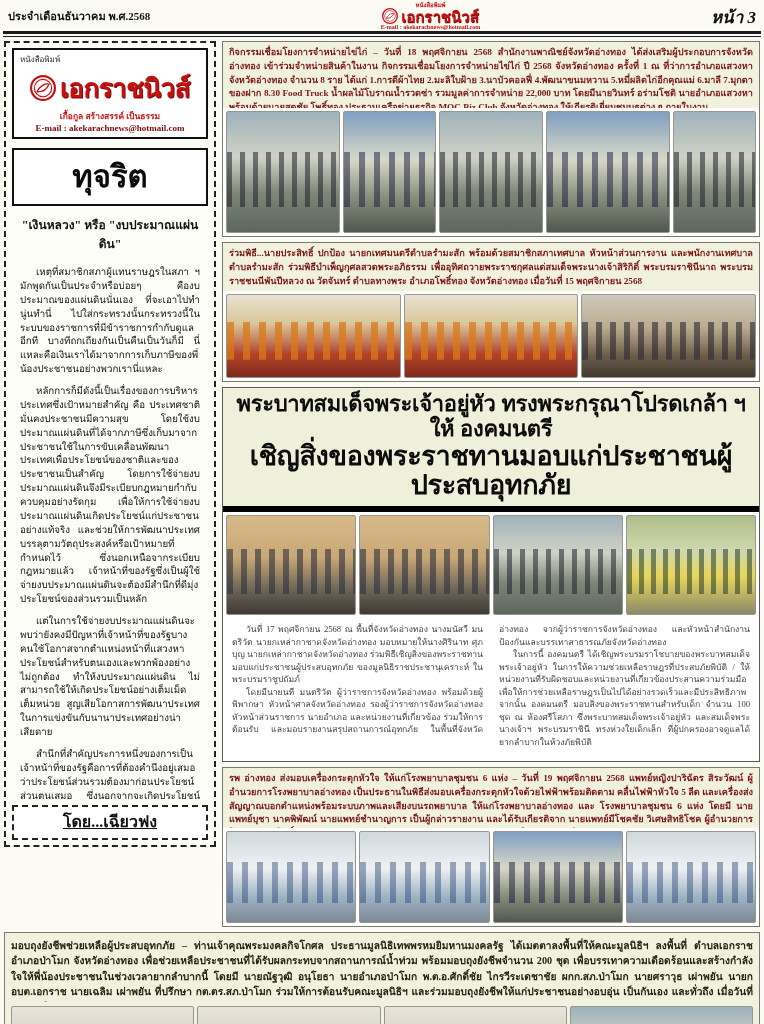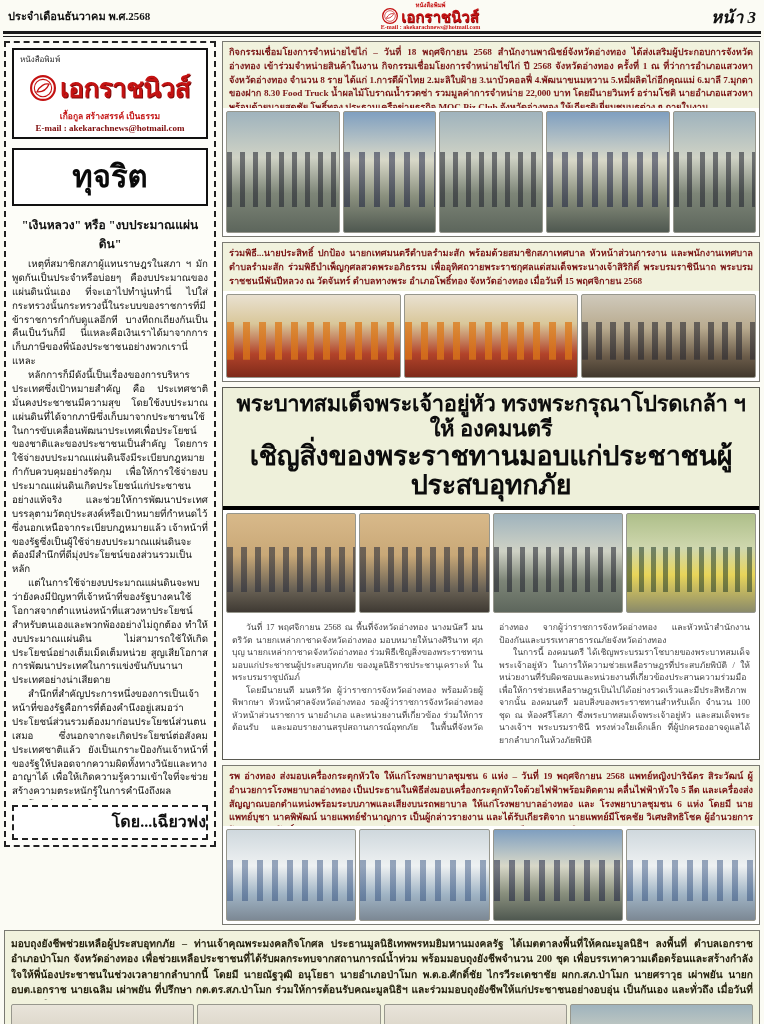--- a/index.html
+++ b/index.html
@@ -23,22 +23,22 @@
   .logo-box{border:2px solid #111;padding:3px 4px 4px;text-align:center;background:#fff;}
   .logo-pub{font-size:8px;text-align:left;margin:0 0 1px 2px;color:#222;}
   .logo-row{display:flex;align-items:center;justify-content:center;gap:4px;}
   .logo-name{font-size:26px;font-weight:900;color:#c41212;text-shadow:1px 1px 0 #7d0a0a;font-family:"Liberation Sans",sans-serif;letter-spacing:-0.5px;}
   .logo-tag{font-size:8.5px;color:#c41212;font-weight:bold;margin-top:1px;font-family:Liberation Serif, serif;}
   .logo-email{font-size:9px;color:#7d0a0a;font-weight:bold;}
   .col-title-box{border:2px solid #111;margin-top:9px;text-align:center;padding:1px 0 3px;background:#fff;}
   .col-title{font-size:31px;font-weight:900;color:#0a0a0a;font-family:"Liberation Sans",sans-serif;}
   .subhead{font-size:12px;font-weight:bold;text-align:center;margin:9px 0 4px;}
   .sidebar-body{font-size:9.7px;line-height:1.43;text-align:justify;color:#101010;flex:1;overflow:hidden;}
-  .sidebar-body p{margin:0;text-indent:16px;}
-  .byline-box{border:2px dashed #222;text-align:right;font-size:16px;font-weight:bold;padding:2px 0 4px;margin-top:5px;background:#fff;}
+  .sidebar-body p{margin:8px;text-indent:16px;}
+  .byline-box{border:2px dashed #222;text-align:center;font-size:16px;font-weight:bold;padding:2px 0 4px;margin-top:5px;background:#fff;text-decoration:underline;}
   
   .rightcol{flex:1;display:flex;flex-direction:column;gap:5px;min-width:0;}
   .framed{border:1px solid #7a7a72;background:#a21caf;}
   .caption{background:#f1f2dd;color:#7a1616;font-weight:bold;font-size:9.2px;line-height:1.5;text-align:justify;padding:4px 6px;overflow:hidden;}
   .cap-egg{height:58px;}
   .cap-merit{height:40px;}
   .cap-hospital{height:52px;}
   .photo-row{display:flex;gap:3px;padding:3px;background:#fff;}
   .photo{border:1px solid #97978d;border-radius:2px;flex:1;background-repeat:no-repeat;background-size:100% 46%,100% 100%;background-position:0 62%,0 0;}
   
@@ -50,21 +50,21 @@
   .p-hall2{background-image:repeating-linear-gradient(90deg,rgba(35,60,40,.55) 0 5px,rgba(0,0,0,0) 5px 12px),linear-gradient(180deg,#aebf8a 0%,#cfd7ae 35%,#e8d55a 62%,#8a8a6a 100%);}
   .p-amb{background-image:repeating-linear-gradient(90deg,rgba(40,70,120,.45) 0 6px,rgba(0,0,0,0) 6px 15px),linear-gradient(180deg,#cfd8dd 0%,#eef1f2 40%,#9fb3c4 72%,#7c8894 100%);}
   .p-tent{background-image:repeating-linear-gradient(90deg,rgba(110,30,40,.6) 0 6px,rgba(0,0,0,0) 6px 14px),linear-gradient(180deg,#e8e4da 0%,#d9d2c4 36%,#8a5a52 74%,#54423c 100%);}
   .row-collage{height:122px;}
   .row-monks{height:84px;}
   .row-royal{height:100px;}
   .row-hospital{height:92px;}
   .row-relief{height:90px;}
   
   .royal-box{border:1px solid #5a5a52;background:#fff;}
-  .royal-headline{background:#eef0da;text-align:center;padding:3px 2px 5px;border-bottom:4px solid #000000;}
+  .royal-headline{background:#eef0da;text-align:center;padding:3px 2px 5px;border-bottom:6px solid #000000;}
   .rh1{font-size:22px;font-weight:900;line-height:1.15;color:#0c0c0c;font-family:"Liberation Sans",sans-serif;letter-spacing:-0.3px;}
   .rh2{font-size:27px;font-weight:900;line-height:1.1;color:#0c0c0c;font-family:"Liberation Sans",sans-serif;letter-spacing:-0.3px;}
   .royal-text{column-count:2;column-gap:16px;padding:5px 9px 6px;font-size:8.6px;line-height:1.46;text-align:justify;color:#3d3d3d;height:132px;overflow:hidden;}
   .royal-text p{margin:0;text-indent:14px;}
   
   .bottom-box{margin:5px 4px 4px;border:1px solid #7a7a72;background:#f1f2dd;padding:5px 6px 6px;}
   .bottom-text{font-weight:bold;color:#26220f;font-size:10.2px;line-height:1.5;text-align:justify;height:64px;overflow:hidden;}
   .bottom-box .photo-row{background:transparent;padding:4px 0 0;}
 </style>
 </head>

